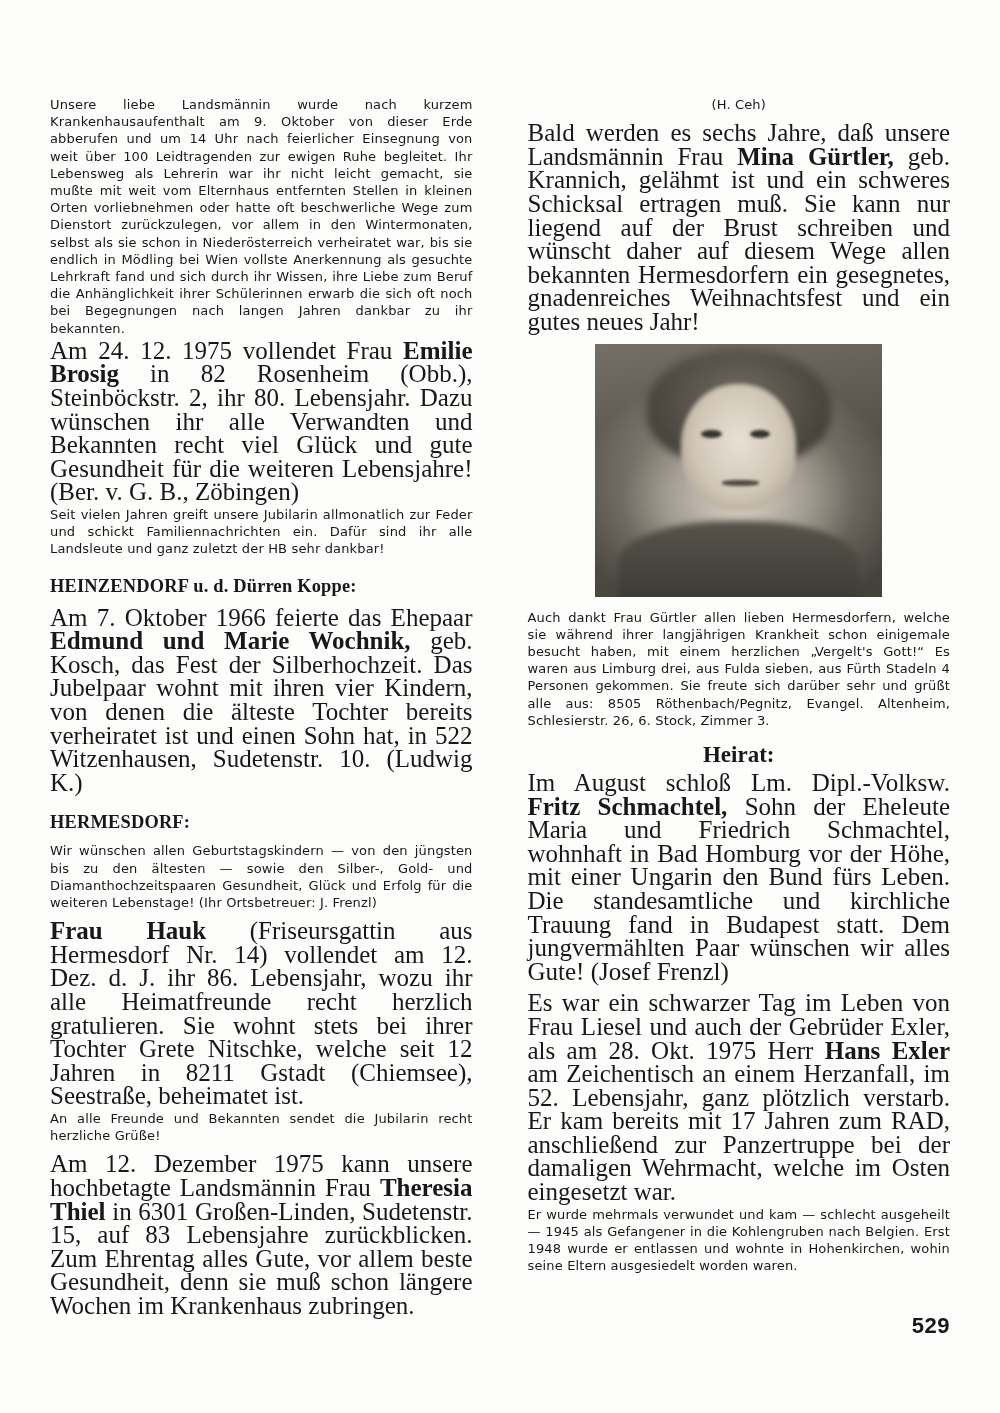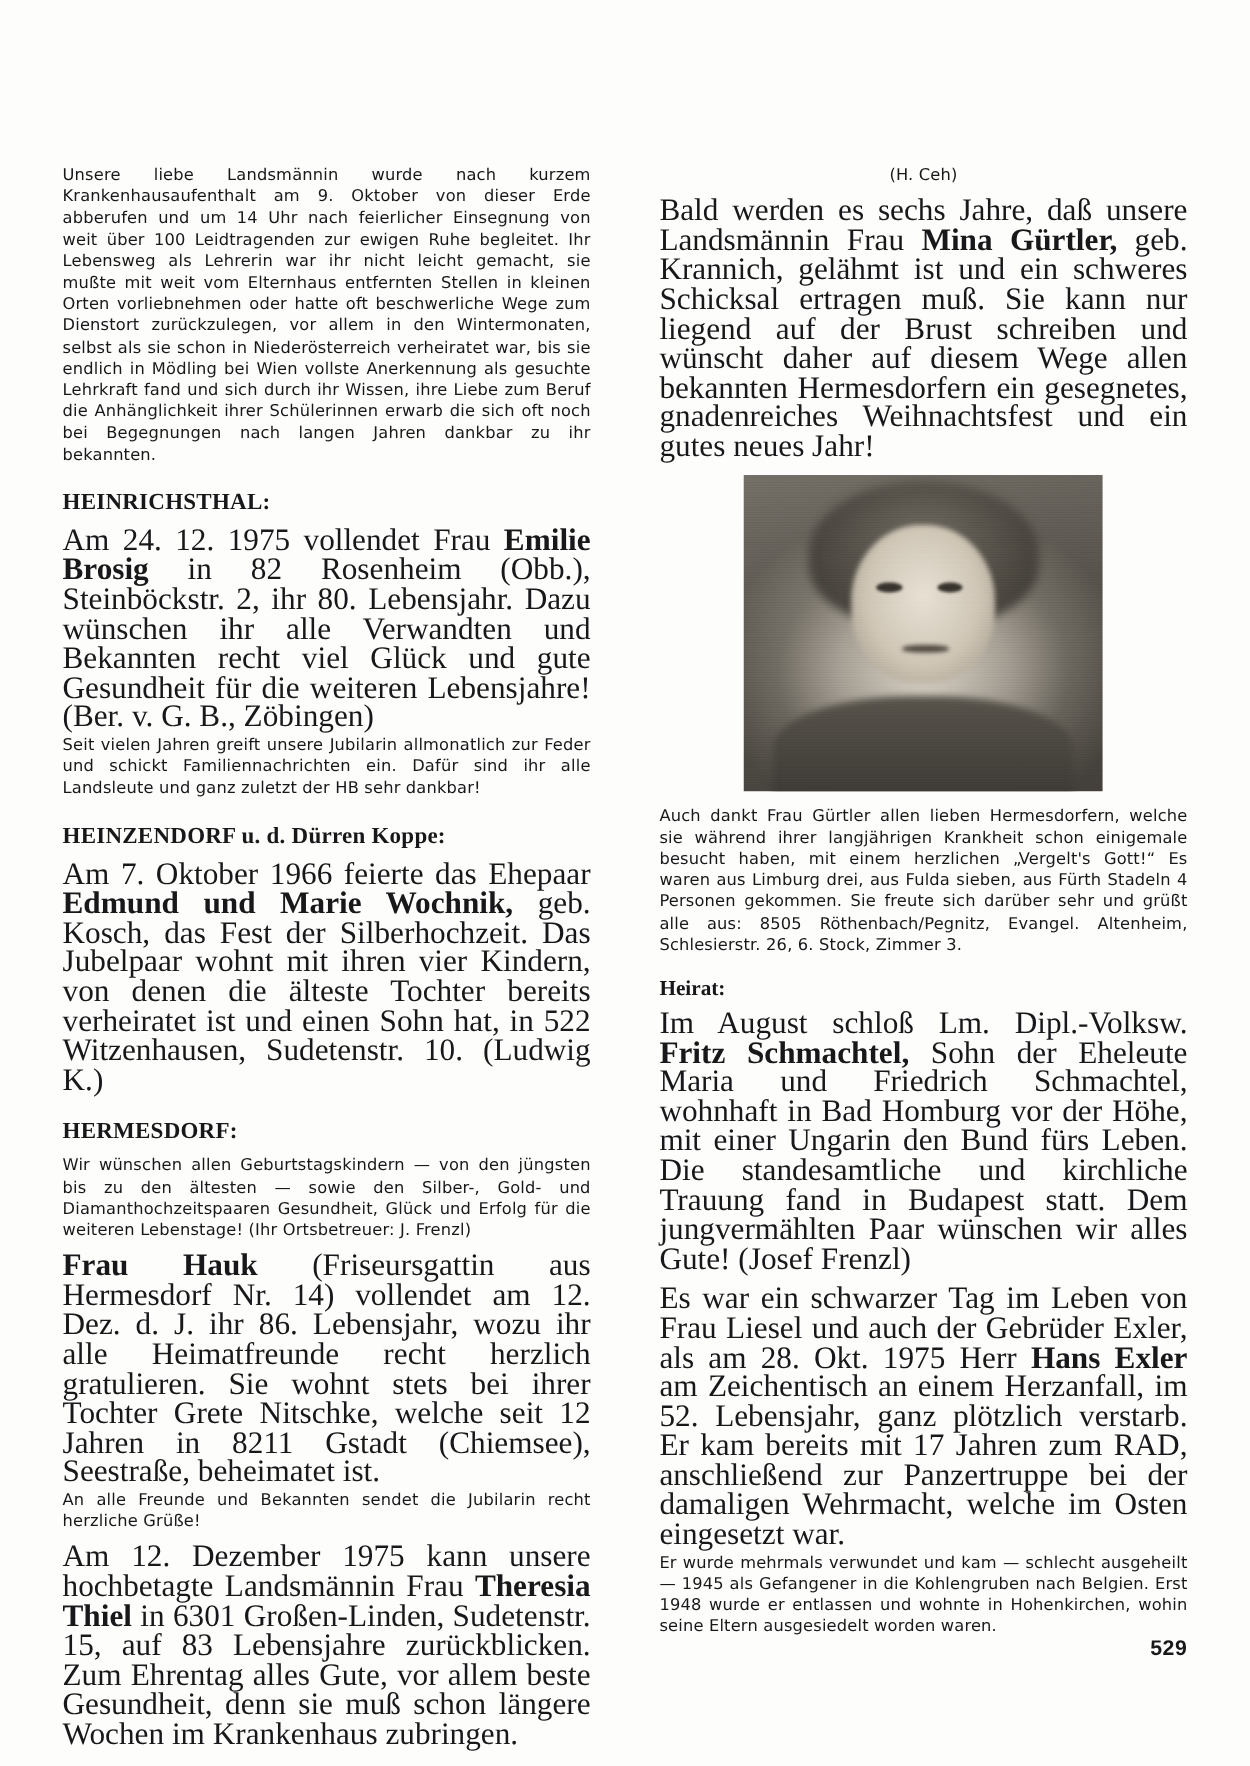--- a/index.html
+++ b/index.html
@@ -22,21 +22,20 @@
     height: 1413px;
     background: #fdfdfb;
   }
   .columns {
     position: absolute;
     left: 50px;
     top: 96px;
     width: 900px;
     display: flex;
     gap: 55px;
-    margin-top: 36px;
   }
   .col {
     width: 431px;
   }
   
   .small {
     font-size: 14.2px;
     line-height: 17.4px;
     text-align: justify;
     letter-spacing: 0.15px;
@@ -58,23 +57,24 @@
     font-family: "Liberation Serif", serif;
     font-weight: bold;
     font-size: 18.4px;
     line-height: 24px;
     margin: 16px 0 8px 0;
     letter-spacing: 0.2px;
   }
   .subheading {
     font-family: "Liberation Serif", serif;
     font-weight: bold;
-    font-size: 17px;
+    font-size: 23px;
     line-height: 24px;
     margin: 14px 0 4px 0;
+    text-align: center;
   }
   b, .b { font-weight: bold; }
   .photo-wrap {
     margin: 10px 0 12px 0;
     display: flex;
     justify-content: center;
   }
   .photo {
     width: 287px;
     height: 253px;
@@ -144,39 +144,38 @@
   .photo .grain {
     position: absolute;
     inset: 0;
     background-image:
       repeating-linear-gradient(0deg, rgba(255,255,255,0.035) 0px, rgba(0,0,0,0.035) 1px, rgba(255,255,255,0.03) 2px);
     mix-blend-mode: overlay;
   }
   .page-number {
     position: absolute;
     right: 50px;
-    bottom: 84px;
+    bottom: 74px;
     font-family: "Liberation Sans", sans-serif;
     font-weight: bold;
-    font-size: 17px;
+    font-size: 22px;
     letter-spacing: 0.5px;
   }
 </style>
 </head>
 <body>
 
 <div class="page">
 
   <div class="columns">
 
     <div class="col">
 
       <p class="small">Unsere liebe Landsmännin wurde nach kurzem Krankenhausaufenthalt am 9. Oktober von dieser Erde abberufen und um 14 Uhr nach feierlicher Einsegnung von weit über 100 Leidtragenden zur ewigen Ruhe begleitet. Ihr Lebensweg als Lehrerin war ihr nicht leicht gemacht, sie mußte mit weit vom Elternhaus entfernten Stellen in kleinen Orten vorliebnehmen oder hatte oft beschwerliche Wege zum Dienstort zurückzulegen, vor allem in den Wintermonaten, selbst als sie schon in Niederösterreich verheiratet war, bis sie endlich in Mödling bei Wien vollste Anerkennung als gesuchte Lehrkraft fand und sich durch ihr Wissen, ihre Liebe zum Beruf die Anhänglichkeit ihrer Schülerinnen erwarb die sich oft noch bei Begegnungen nach langen Jahren dankbar zu ihr bekannten.</p>
 
-      <div class="heading">HEINRICHSTHAL:</div>
 
       <p class="big"><span>Am 24. 12. 1975 vollendet Frau </span><b>Emilie Brosig</b><span> in 82 Rosenheim (Obb.), Steinböckstr. 2, ihr 80. Lebensjahr. Dazu wünschen ihr alle Verwandten und Bekannten recht viel Glück und gute Gesundheit für die weiteren Lebensjahre! (Ber. v. G. B., Zöbingen)</span></p>
       <p class="small gap-s">Seit vielen Jahren greift unsere Jubilarin allmonatlich zur Feder und schickt Familiennachrichten ein. Dafür sind ihr alle Landsleute und ganz zuletzt der HB sehr dankbar!</p>
 
       <div class="heading">HEINZENDORF u. d. Dürren Koppe:</div>
 
       <p class="big gap-s"><span>Am 7. Oktober 1966 feierte das Ehepaar </span><b>Edmund und Marie Wochnik,</b><span> geb. Kosch, das Fest der Silberhochzeit. Das Jubelpaar wohnt mit ihren vier Kindern, von denen die älteste Tochter bereits verheiratet ist und einen Sohn hat, in 522 Witzenhausen, Sudetenstr. 10. (Ludwig K.)</span></p>
 
       <div class="heading">HERMESDORF:</div>
 

